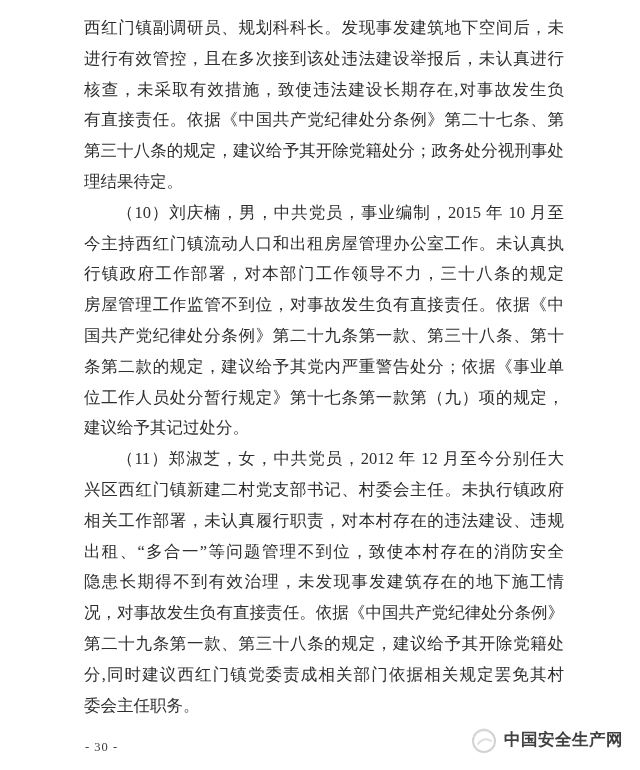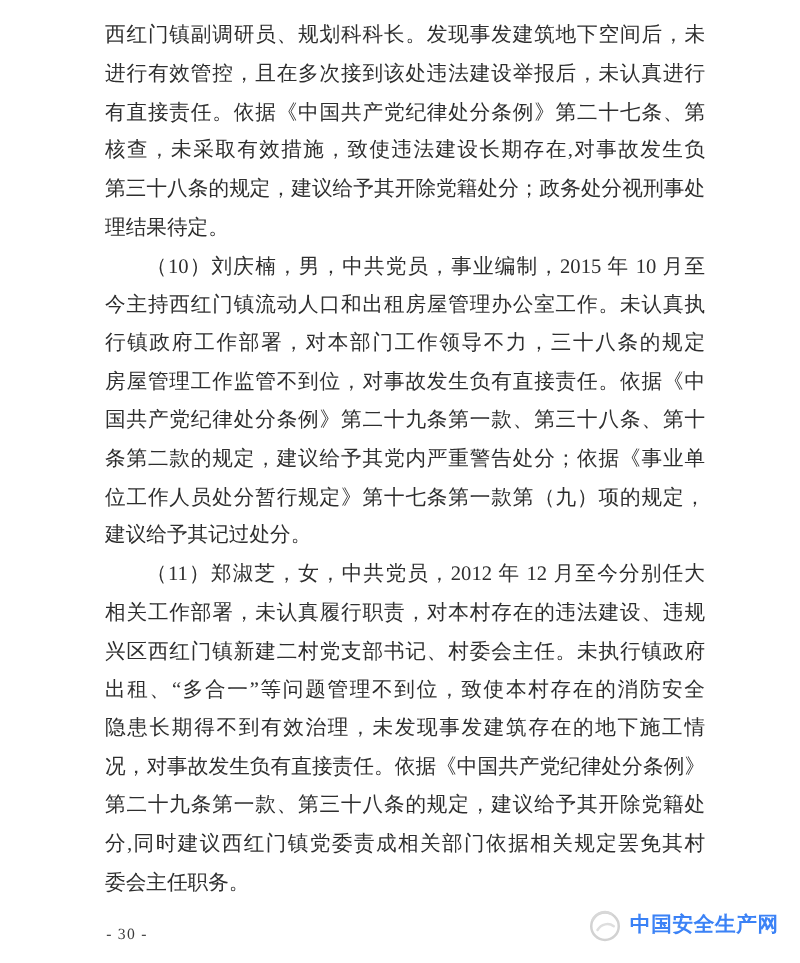--- a/index.html
+++ b/index.html
@@ -55,53 +55,53 @@
   }
   .wm-icon {
     display: inline-block;
     width: 30px;
     height: 32px;
   }
   .wm-text {
     font-size: 16.5px;
     font-weight: bold;
     letter-spacing: 0.5px;
-    color: #3b82f6;
+    color: #404040;
     font-family: "Liberation Sans", sans-serif;
     white-space: nowrap;
   }
 </style>
 </head>
 <body>
 
 <div class="page">
 
   <div class="doc-body" id="doc-body">
       <div class="paragraph">
         <div class="line">西红门镇副调研员、规划科科长。发现事发建筑地下空间后，未</div>
         <div class="line">进行有效管控，且在多次接到该处违法建设举报后，未认真进行</div>
+        <div class="line">核查，未采取有效措施，致使违法建设长期存在,对事故发生负</div>
         <div class="line">有直接责任。依据《中国共产党纪律处分条例》第二十七条、第</div>
-        <div class="line">核查，未采取有效措施，致使违法建设长期存在,对事故发生负</div>
         <div class="line">第三十八条的规定，建议给予其开除党籍处分；政务处分视刑事处</div>
         <div class="line para-end">理结果待定。</div>
       </div>
       <div class="paragraph">
         <div class="line indent">（10）刘庆楠，男，中共党员，事业编制，2015 年 10 月至</div>
         <div class="line">今主持西红门镇流动人口和出租房屋管理办公室工作。未认真执</div>
         <div class="line">行镇政府工作部署，对本部门工作领导不力，三十八条的规定</div>
         <div class="line">房屋管理工作监管不到位，对事故发生负有直接责任。依据《中</div>
         <div class="line">国共产党纪律处分条例》第二十九条第一款、第三十八条、第十</div>
         <div class="line">条第二款的规定，建议给予其党内严重警告处分；依据《事业单</div>
         <div class="line">位工作人员处分暂行规定》第十七条第一款第（九）项的规定，</div>
         <div class="line para-end">建议给予其记过处分。</div>
       </div>
       <div class="paragraph">
         <div class="line indent">（11）郑淑芝，女，中共党员，2012 年 12 月至今分别任大</div>
+        <div class="line">兴区西红门镇新建二村党支部书记、村委会主任。未执行镇政府</div>
         <div class="line">相关工作部署，未认真履行职责，对本村存在的违法建设、违规</div>
-        <div class="line">兴区西红门镇新建二村党支部书记、村委会主任。未执行镇政府</div>
         <div class="line">出租、“多合一”等问题管理不到位，致使本村存在的消防安全</div>
         <div class="line">隐患长期得不到有效治理，未发现事发建筑存在的地下施工情</div>
         <div class="line">况，对事故发生负有直接责任。依据《中国共产党纪律处分条例》</div>
         <div class="line">第二十九条第一款、第三十八条的规定，建议给予其开除党籍处</div>
         <div class="line">分,同时建议西红门镇党委责成相关部门依据相关规定罢免其村</div>
         <div class="line para-end">委会主任职务。</div>
       </div>
     </div>
 
   <span class="page-number">- 30 -</span>

